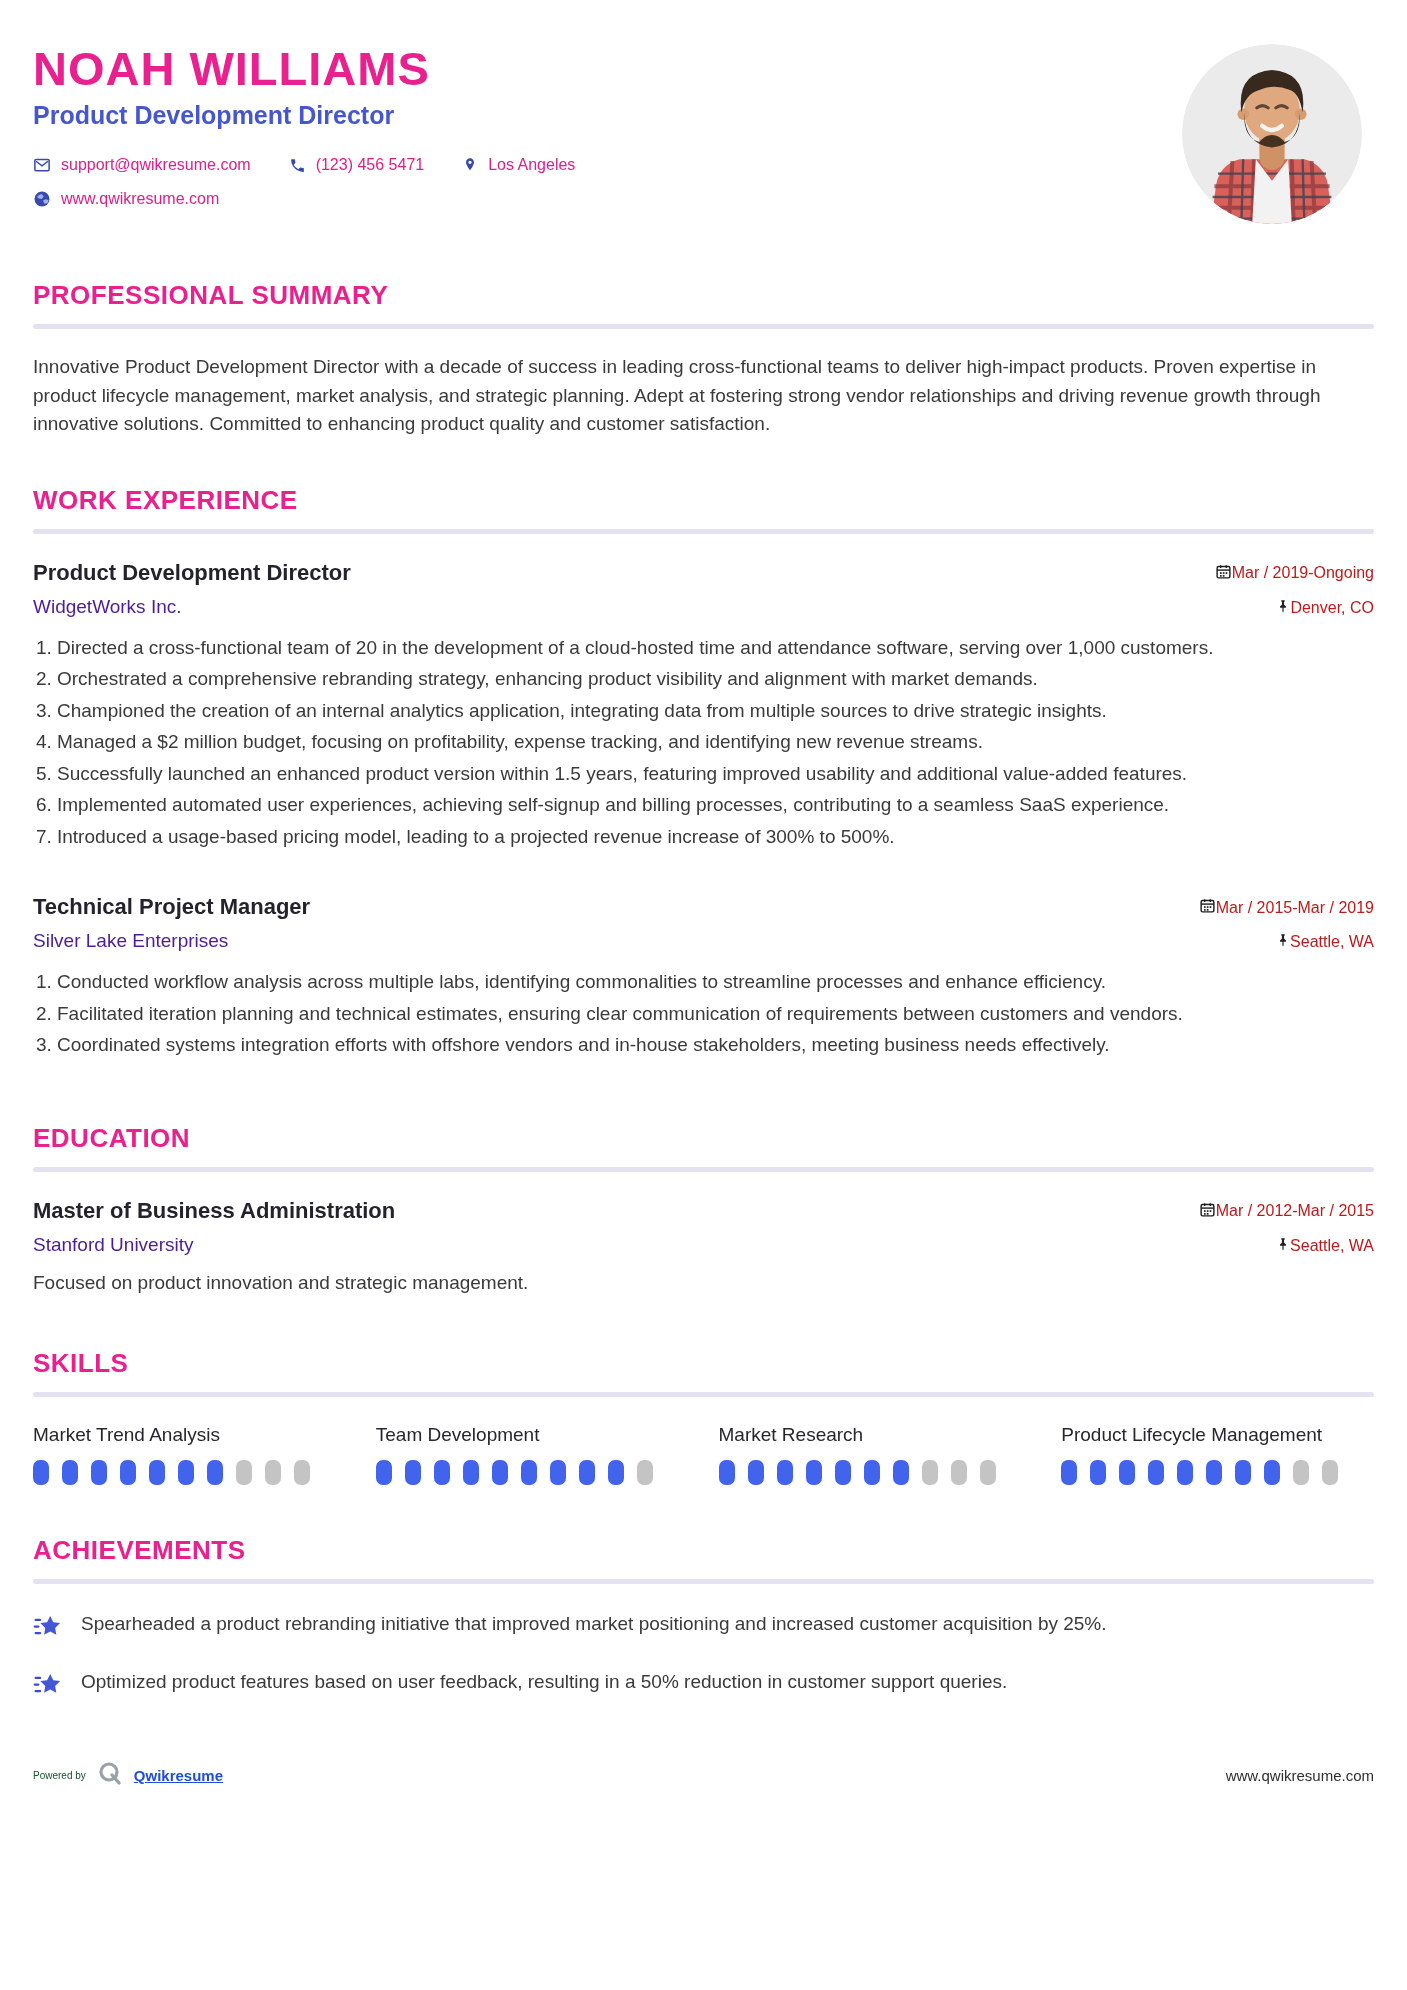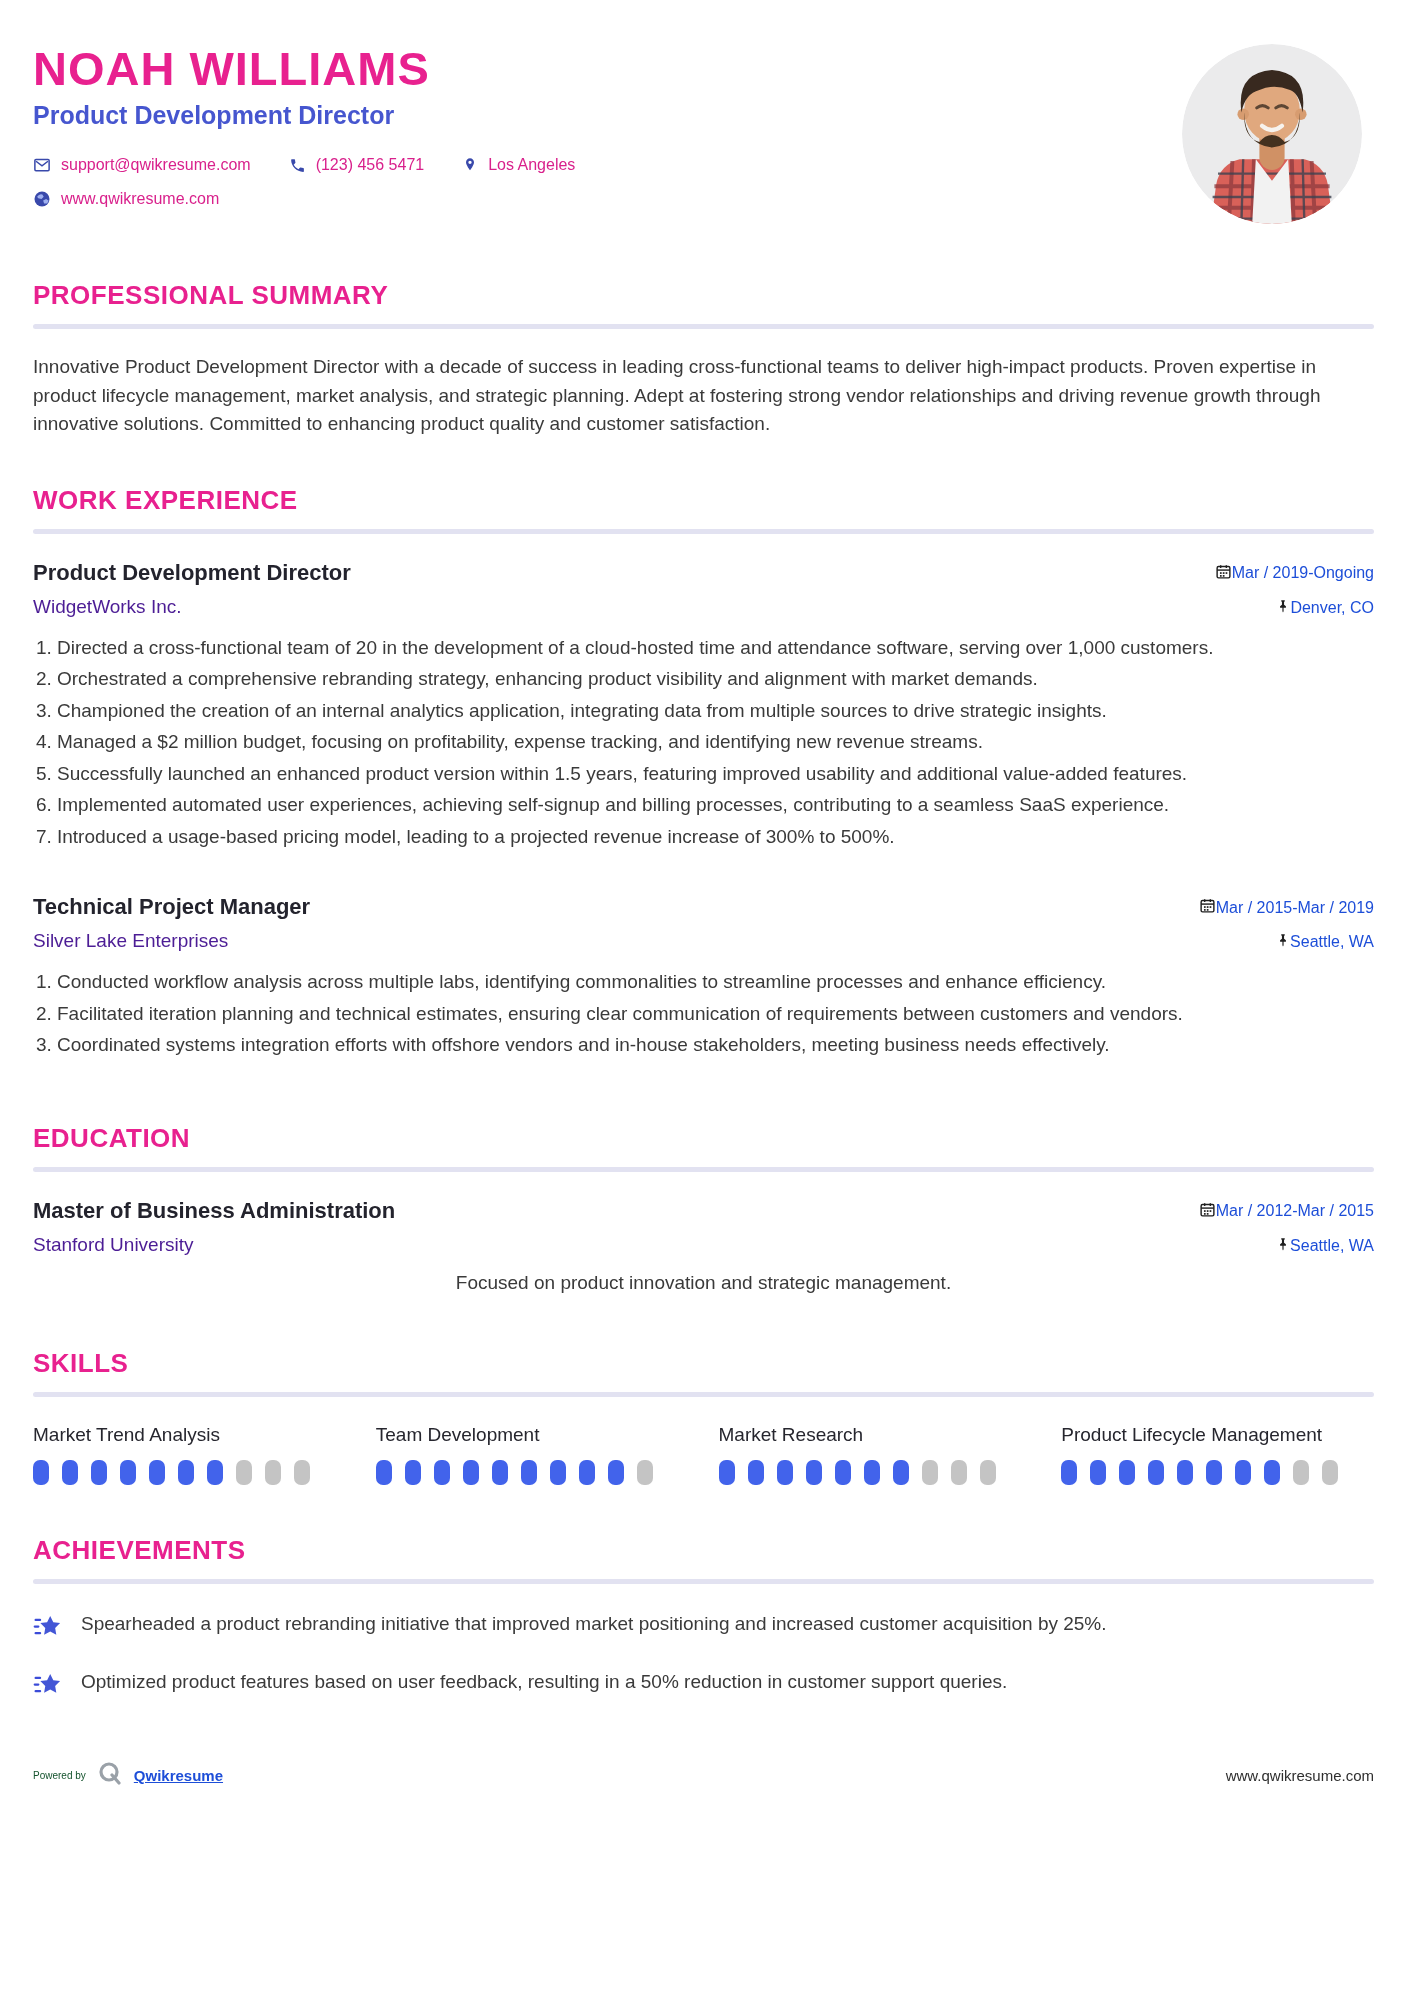--- a/index.html
+++ b/index.html
@@ -20,25 +20,25 @@
   .divider{height:5px;border-radius:3px;background:#e2e2f1;margin-top:13px;}
   .sec-summary{margin-top:56px;}
   .summary-text{margin:24px 0 0;font-size:19px;line-height:1.5;color:#3a3a3a;}
   .sec-experience{margin-top:46px;}
   .job{margin-top:26px;}
   .job + .job{margin-top:44px;}
   .row-split{display:flex;justify-content:space-between;align-items:baseline;}
   .job-title{margin:0;font-size:22px;font-weight:700;color:#23232d;}
   .job-sub{margin-top:10px;}
   .company{font-size:19px;color:#4c1d95;text-decoration:none;}
-  .meta{display:flex;align-items:center;gap:0;font-size:16px;color:#1d4ed8;white-space:nowrap;}
+  .meta{display:flex;align-items:center;gap:0;font-size:16px;color:#b91c1c;white-space:nowrap;}
   ol.bullets{margin:16px 0 0;padding-left:24px;font-size:19px;line-height:1.45;color:#3a3a3a;}
   ol.bullets li{margin-bottom:4px;}
   .sec-education{margin-top:64px;}
-  .edu-note{margin:16px 0 0;font-size:19px;color:#3a3a3a;text-align:center;}
+  .edu-note{margin:16px 0 0;font-size:19px;color:#3a3a3a;}
   .edu-block{margin-top:26px;}
   
   .sec-skills{margin-top:54px;}
   .skills-grid{display:grid;grid-template-columns:repeat(4,1fr);gap:30px;margin-top:26px;}
   .skill-name{font-size:19px;color:#26262e;line-height:1.3;}
   .dots{margin-top:12px;display:flex;gap:13px;}
   .dot{width:16px;height:25px;border-radius:7px;background:#c4c4c4;display:inline-block;}
   .dot.on{background:#4263eb;}
   
   .sec-achievements{margin-top:50px;}

